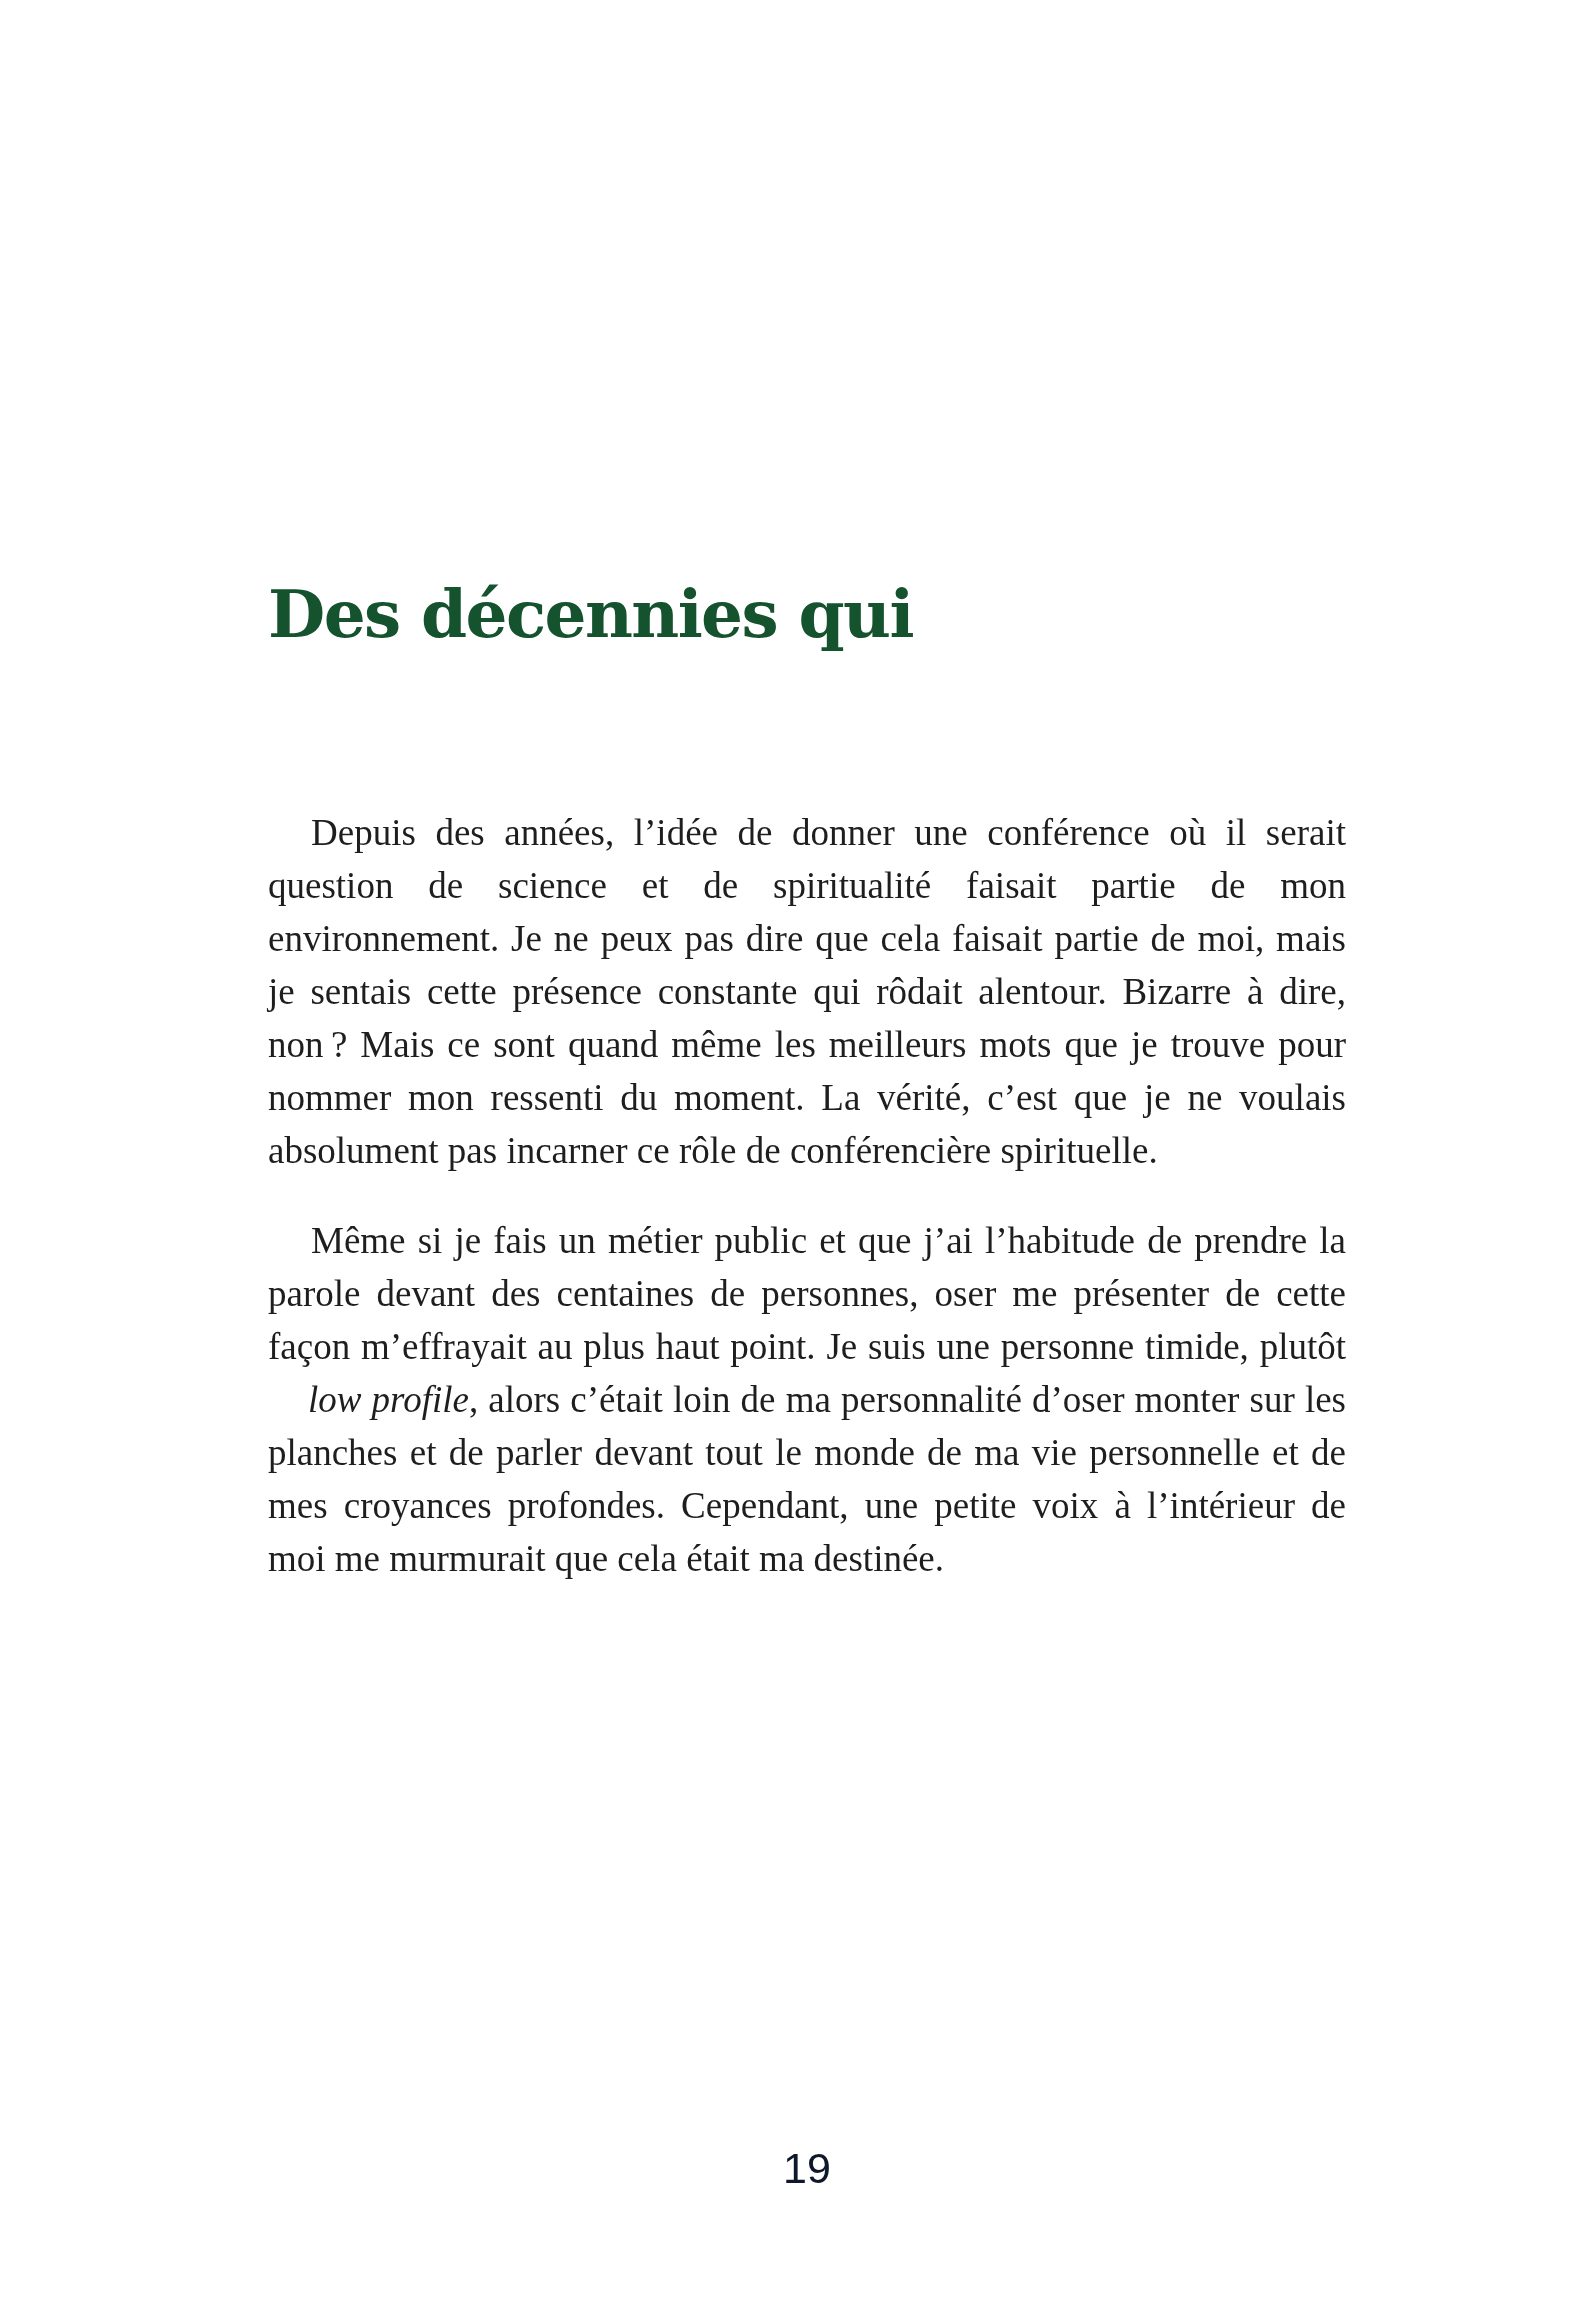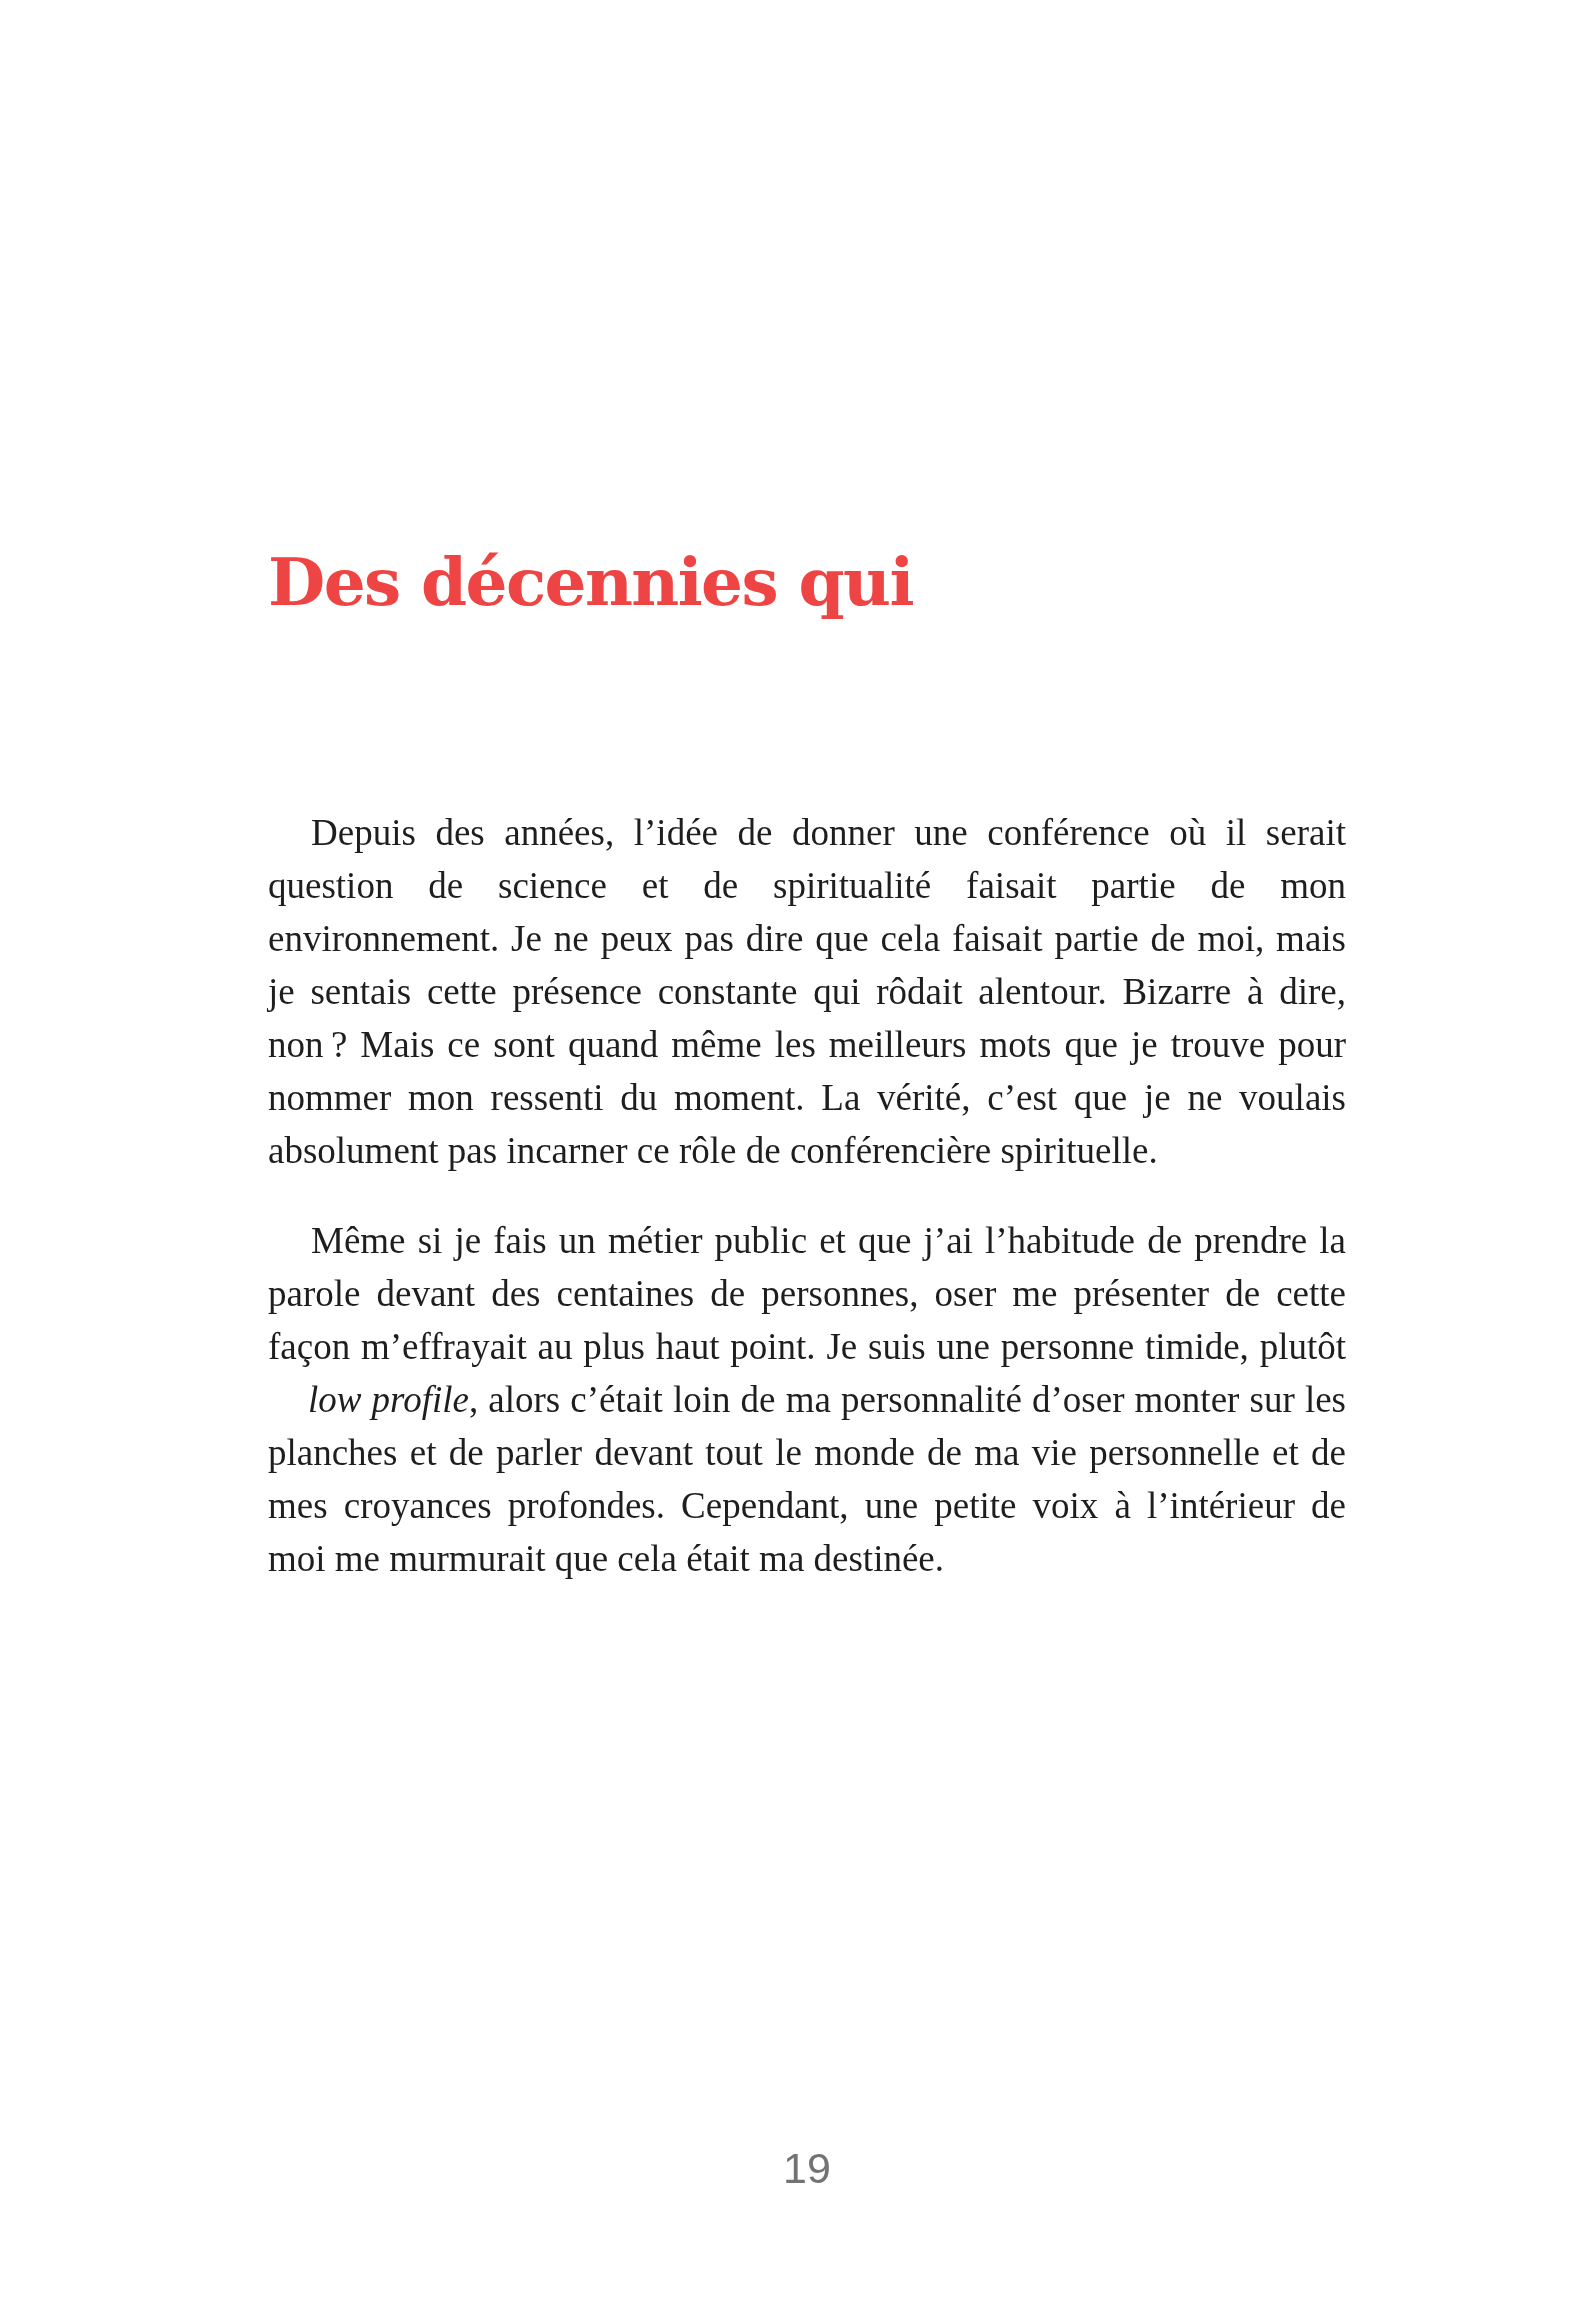--- a/index.html
+++ b/index.html
@@ -11,29 +11,29 @@
     position: relative;
     width: 1580px;
     height: 2319px;
     background: #ffffff;
     overflow: hidden;
     font-family: "Liberation Serif", serif;
   }
   .chapter-title {
     position: absolute;
     left: 268px;
-    top: 540px;
+    top: 572px;
     margin: 0;
     width: 1083px;
     font-family: "DejaVu Serif", serif;
     font-weight: 700;
     font-size: 66px;
     line-height: 85px;
     letter-spacing: -1.6px;
-    color: #ef4444;
+    color: #14532d;
   }
   .chapter-title .title-line {
     display: block;
   }
   .body-text {
     position: absolute;
     left: 268px;
     top: 806px;
     width: 1078px;
     font-family: "Liberation Serif", serif;
@@ -60,21 +60,21 @@
   .folio {
     position: absolute;
     left: 268px;
     top: 2144px;
     width: 1078px;
     text-align: center;
     font-family: "Liberation Sans", sans-serif;
     font-size: 43px;
     line-height: 48px;
     font-weight: 400;
-    color: #737373;
+    color: #0f172a;
   }
 </style>
 </head>
 <body>
 
 <div class="page">
 
   <h1 class="chapter-title">
     <span class="title-line">Des décennies qui</span>
   </h1>

